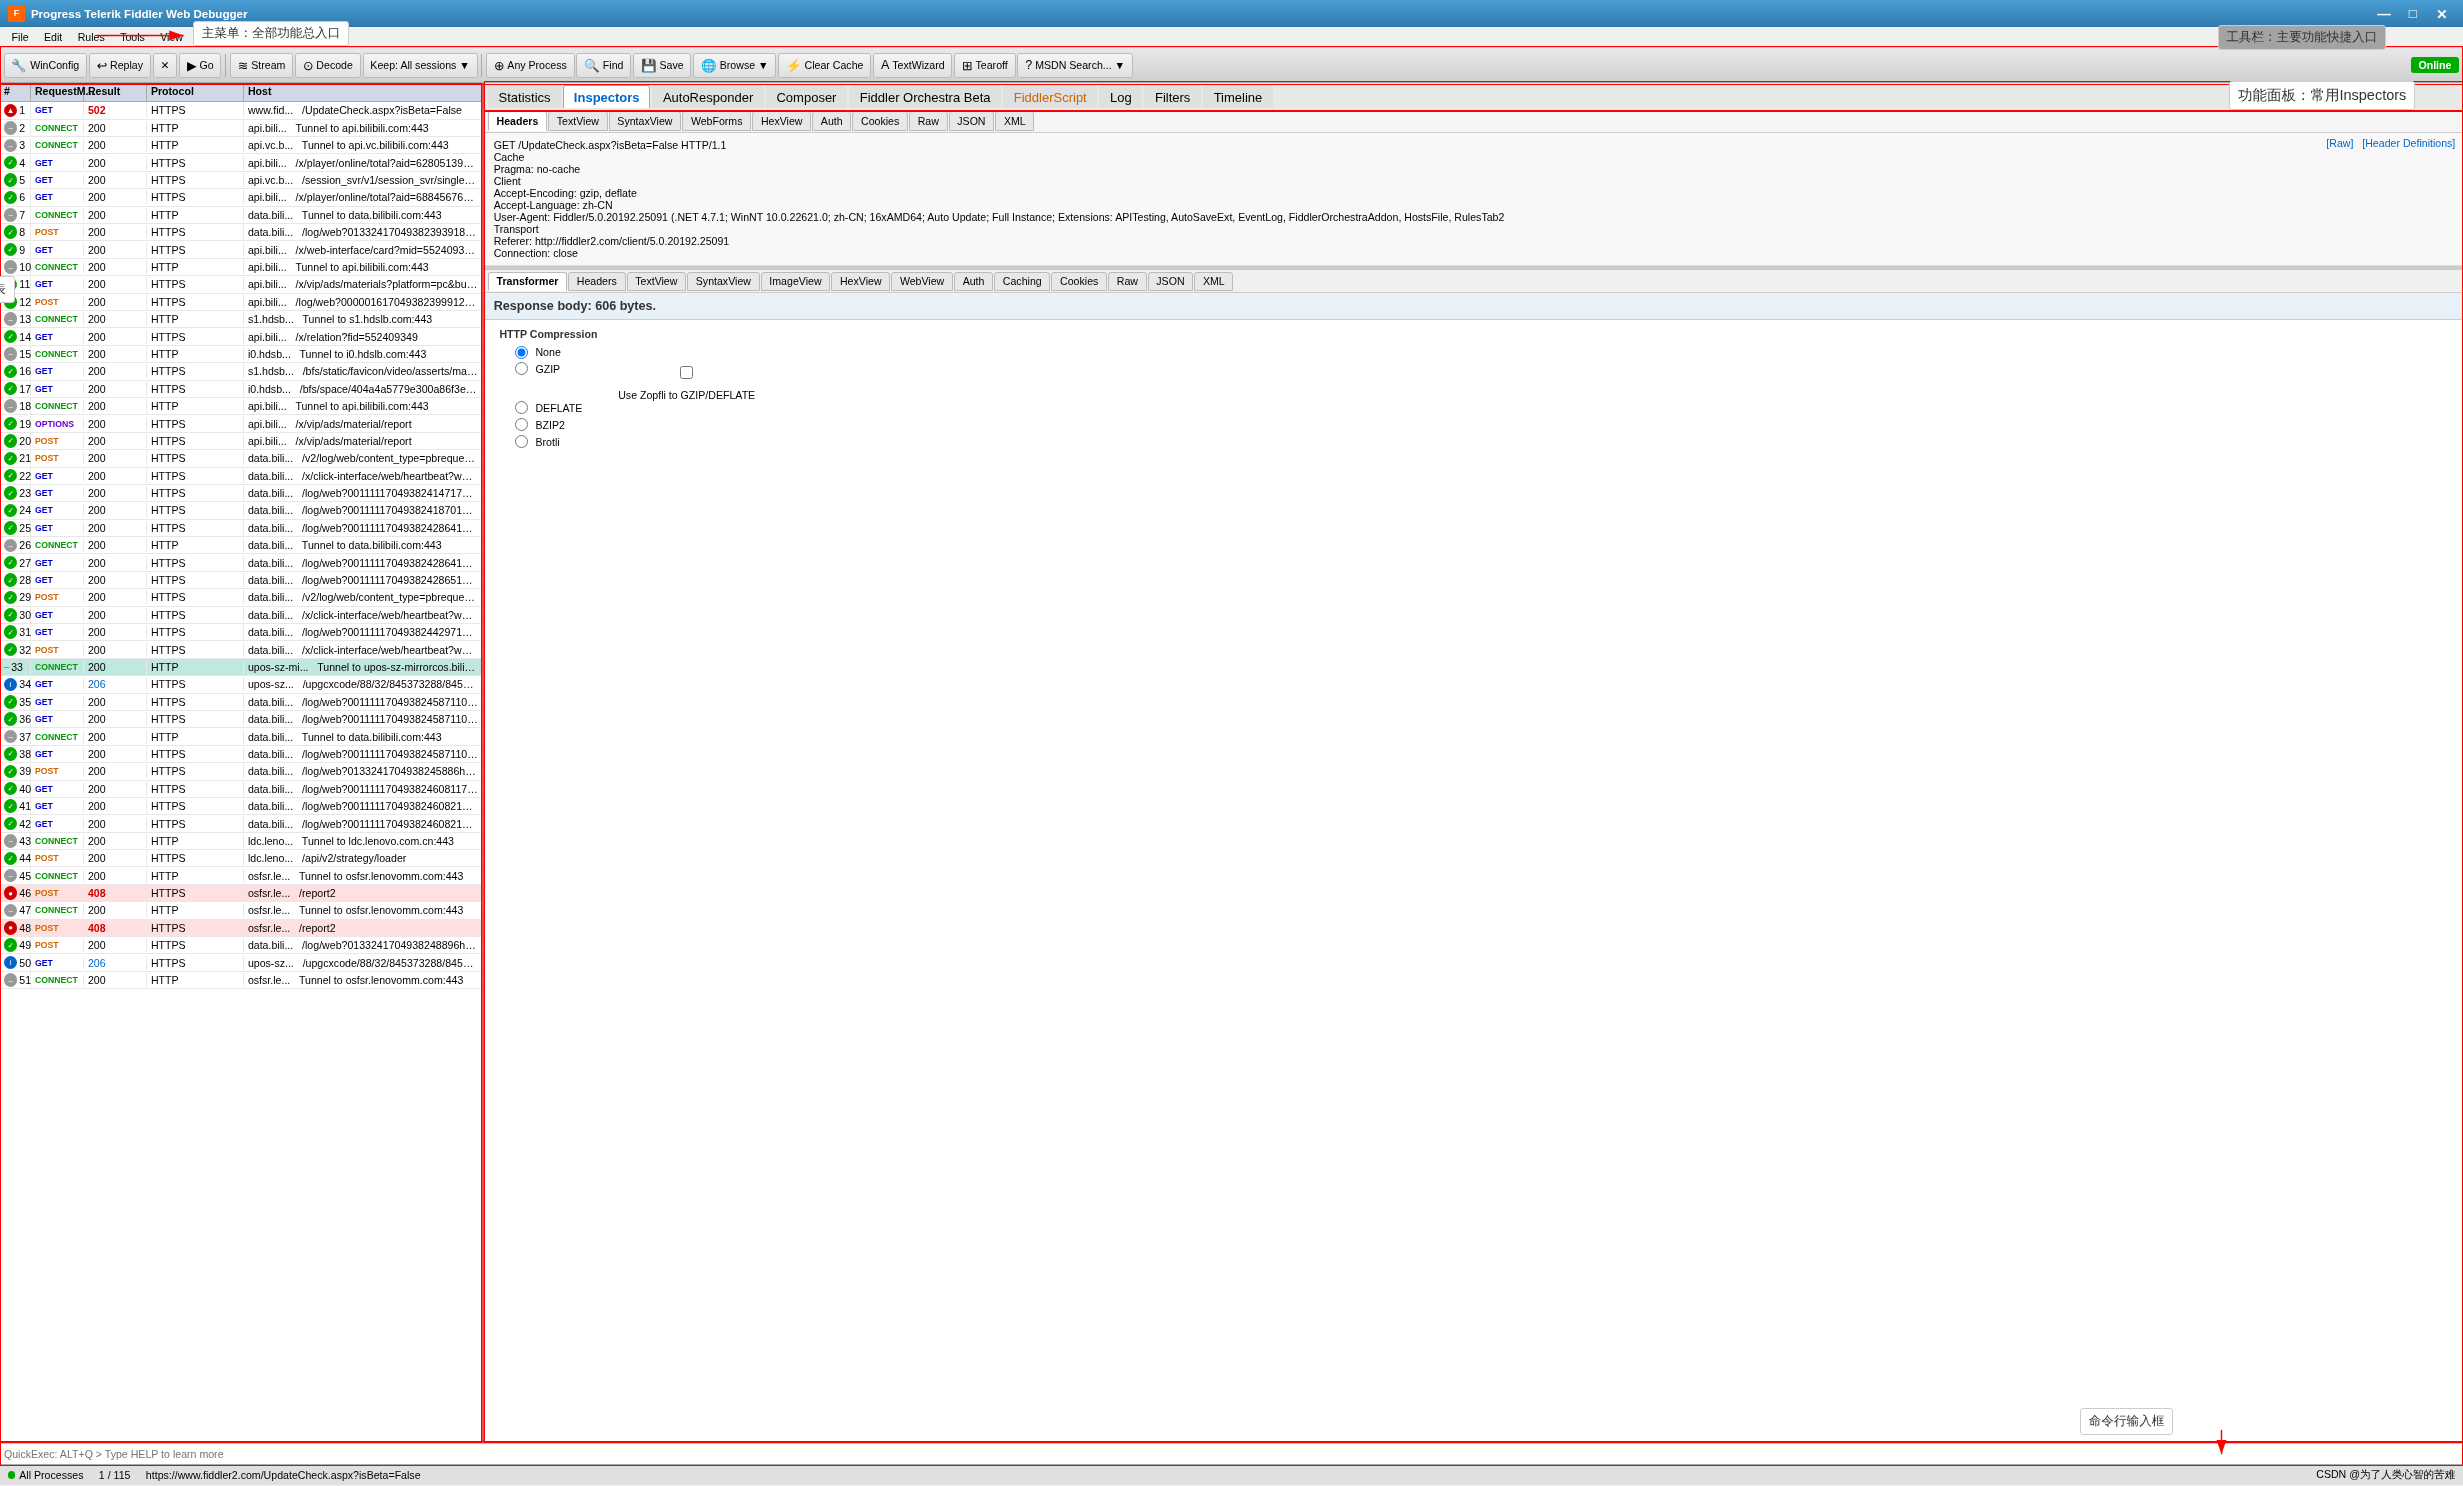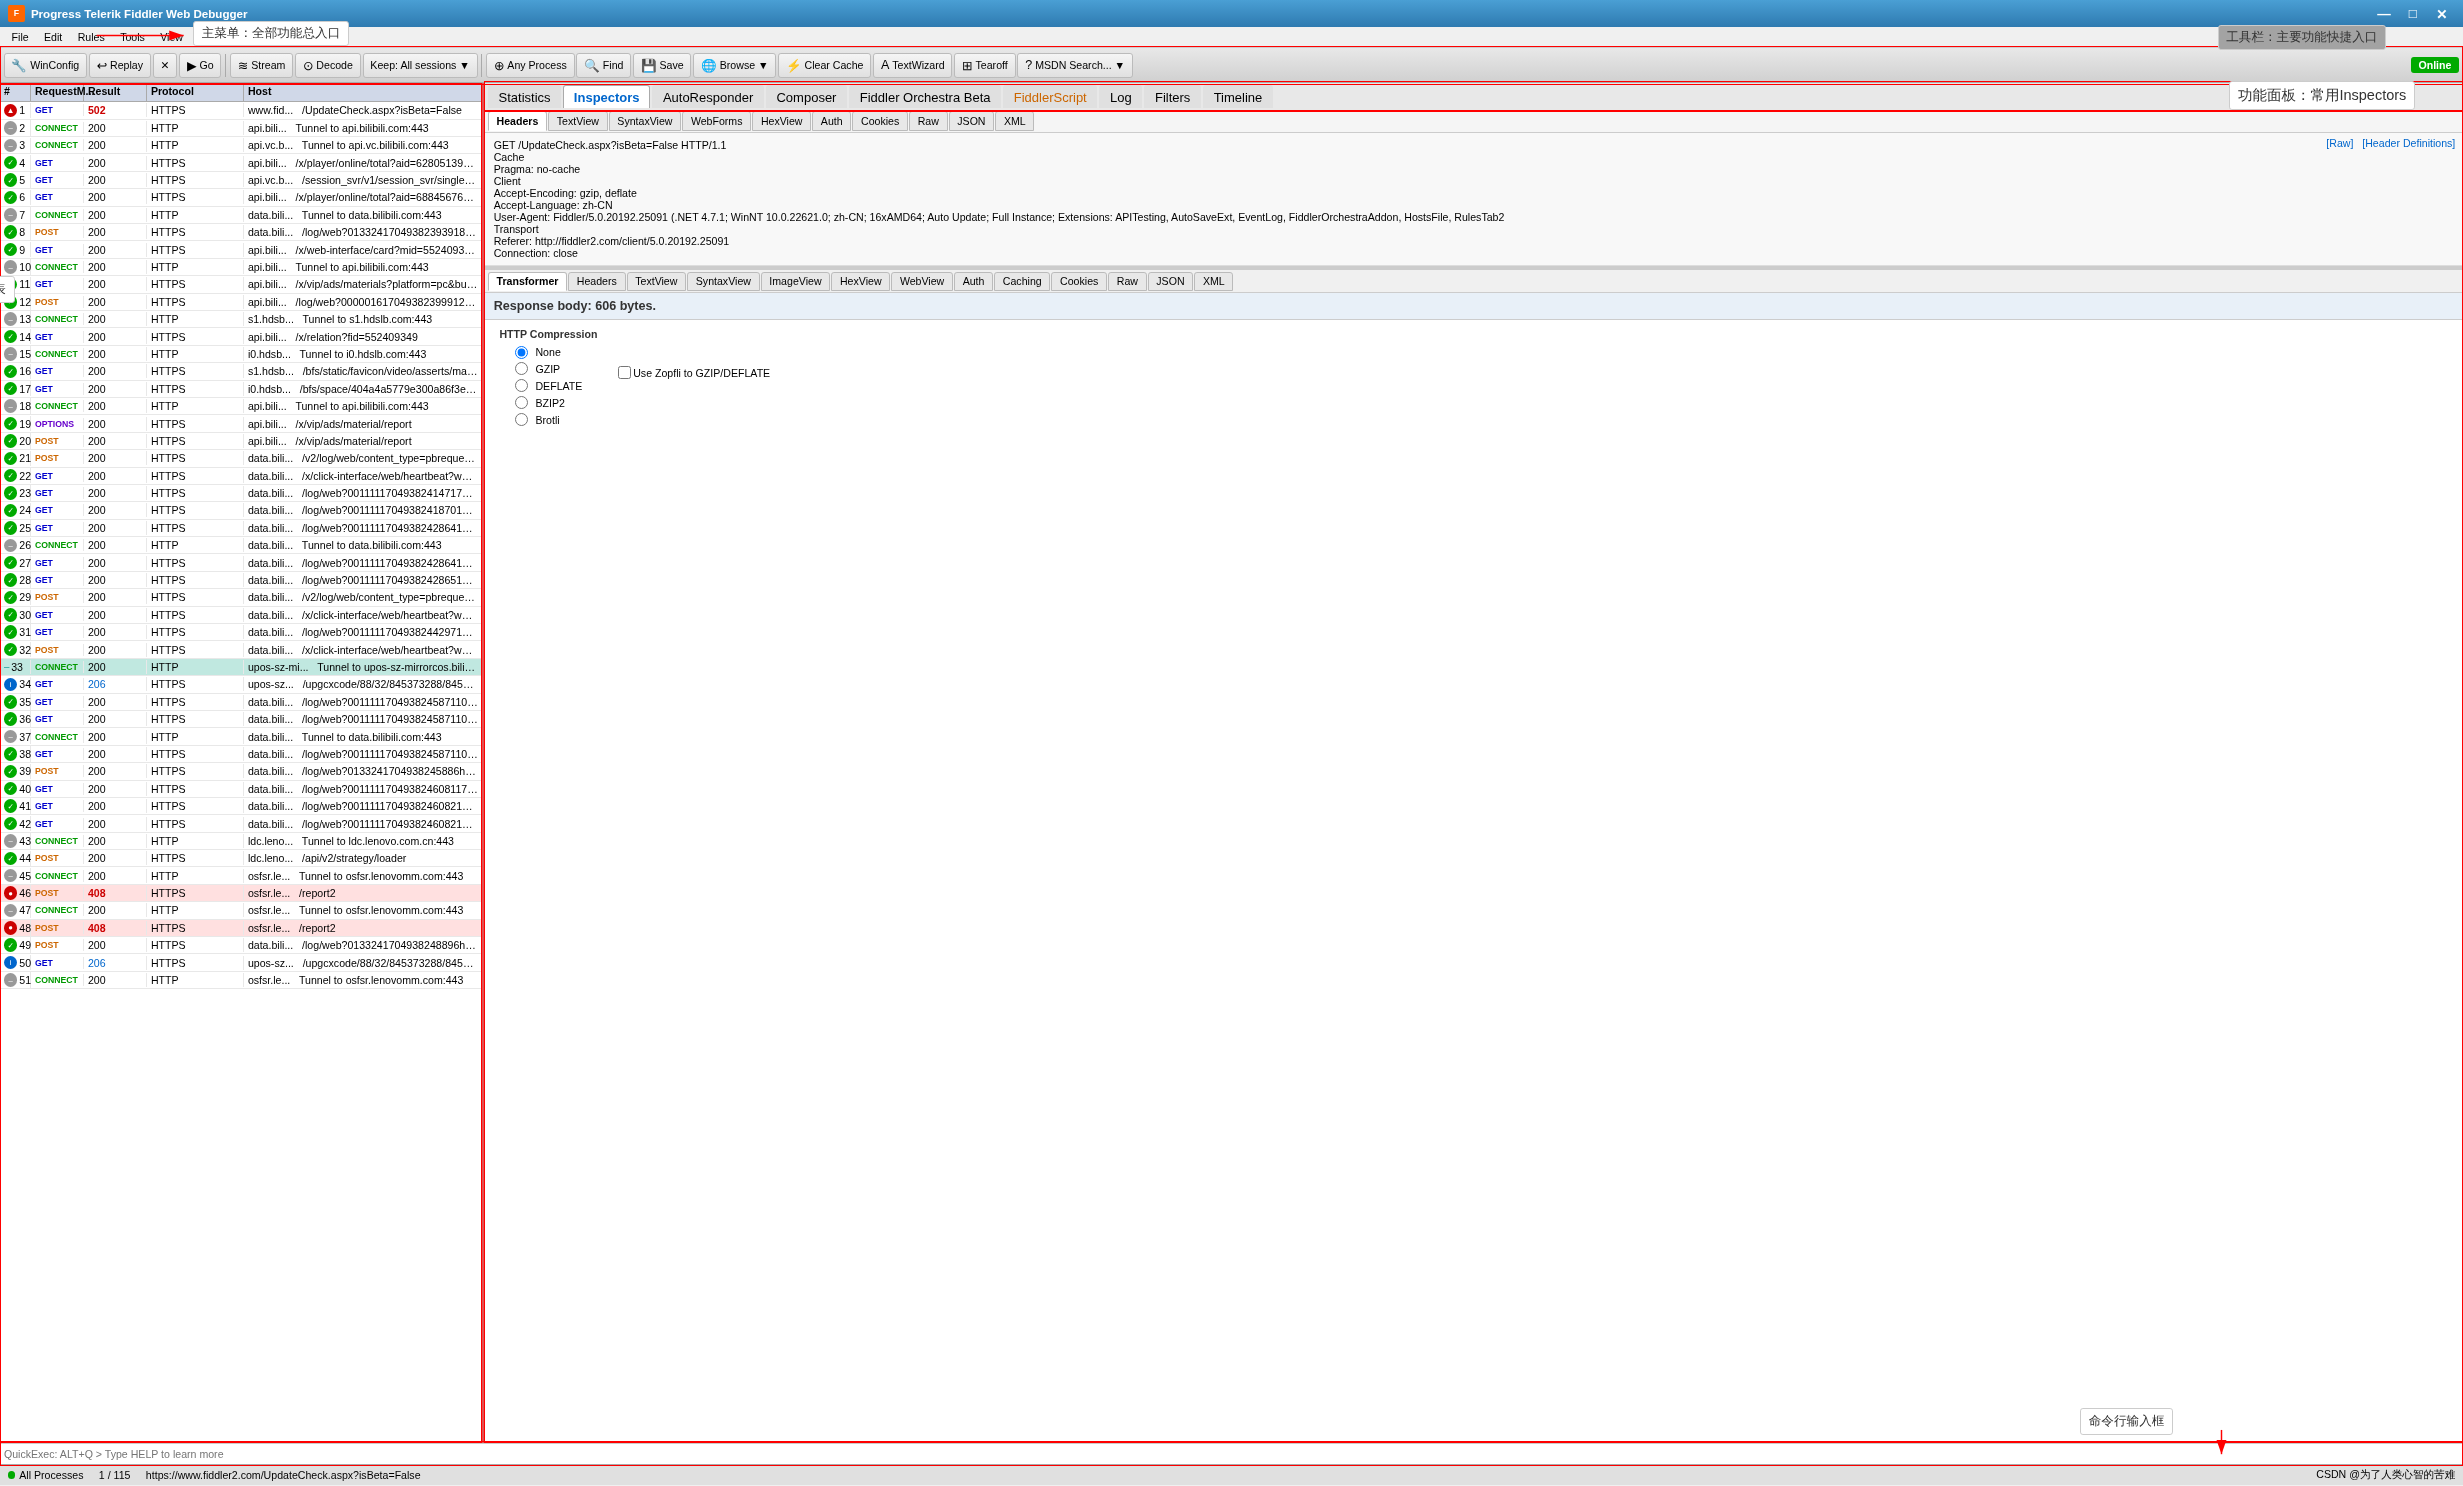--- a/index.html
+++ b/index.html
@@ -205,21 +205,21 @@
     
     
     #transformer-panel {
       padding: 7.7px 15.4px;
       flex: 1;
     }
     .checkbox-row { display: flex; align-items: center; gap: 5.8px; margin-bottom: 7.7px; }
     .section-label { font-weight: bold; margin-bottom: 5.8px; color: #333; }
     .radio-row { display: flex; align-items: center; gap: 7.7px; margin-bottom: 3.9px; padding-left: 15.4px; }
     .radio-row input { cursor: pointer; }
-    .zopfli-row { display: flex; align-items: center; gap: 2px; margin-left: 19.3px; }
+    .zopfli-row { display: flex; align-items: center; gap: 10px; margin-left: 19.3px; flex-direction: column; }
     
     
     #command-line {
       height: 21px;
       background: white;
       border-top: 1px solid #ccc;
       display: flex;
       align-items: center;
       padding: 0 3.9px;
     }

